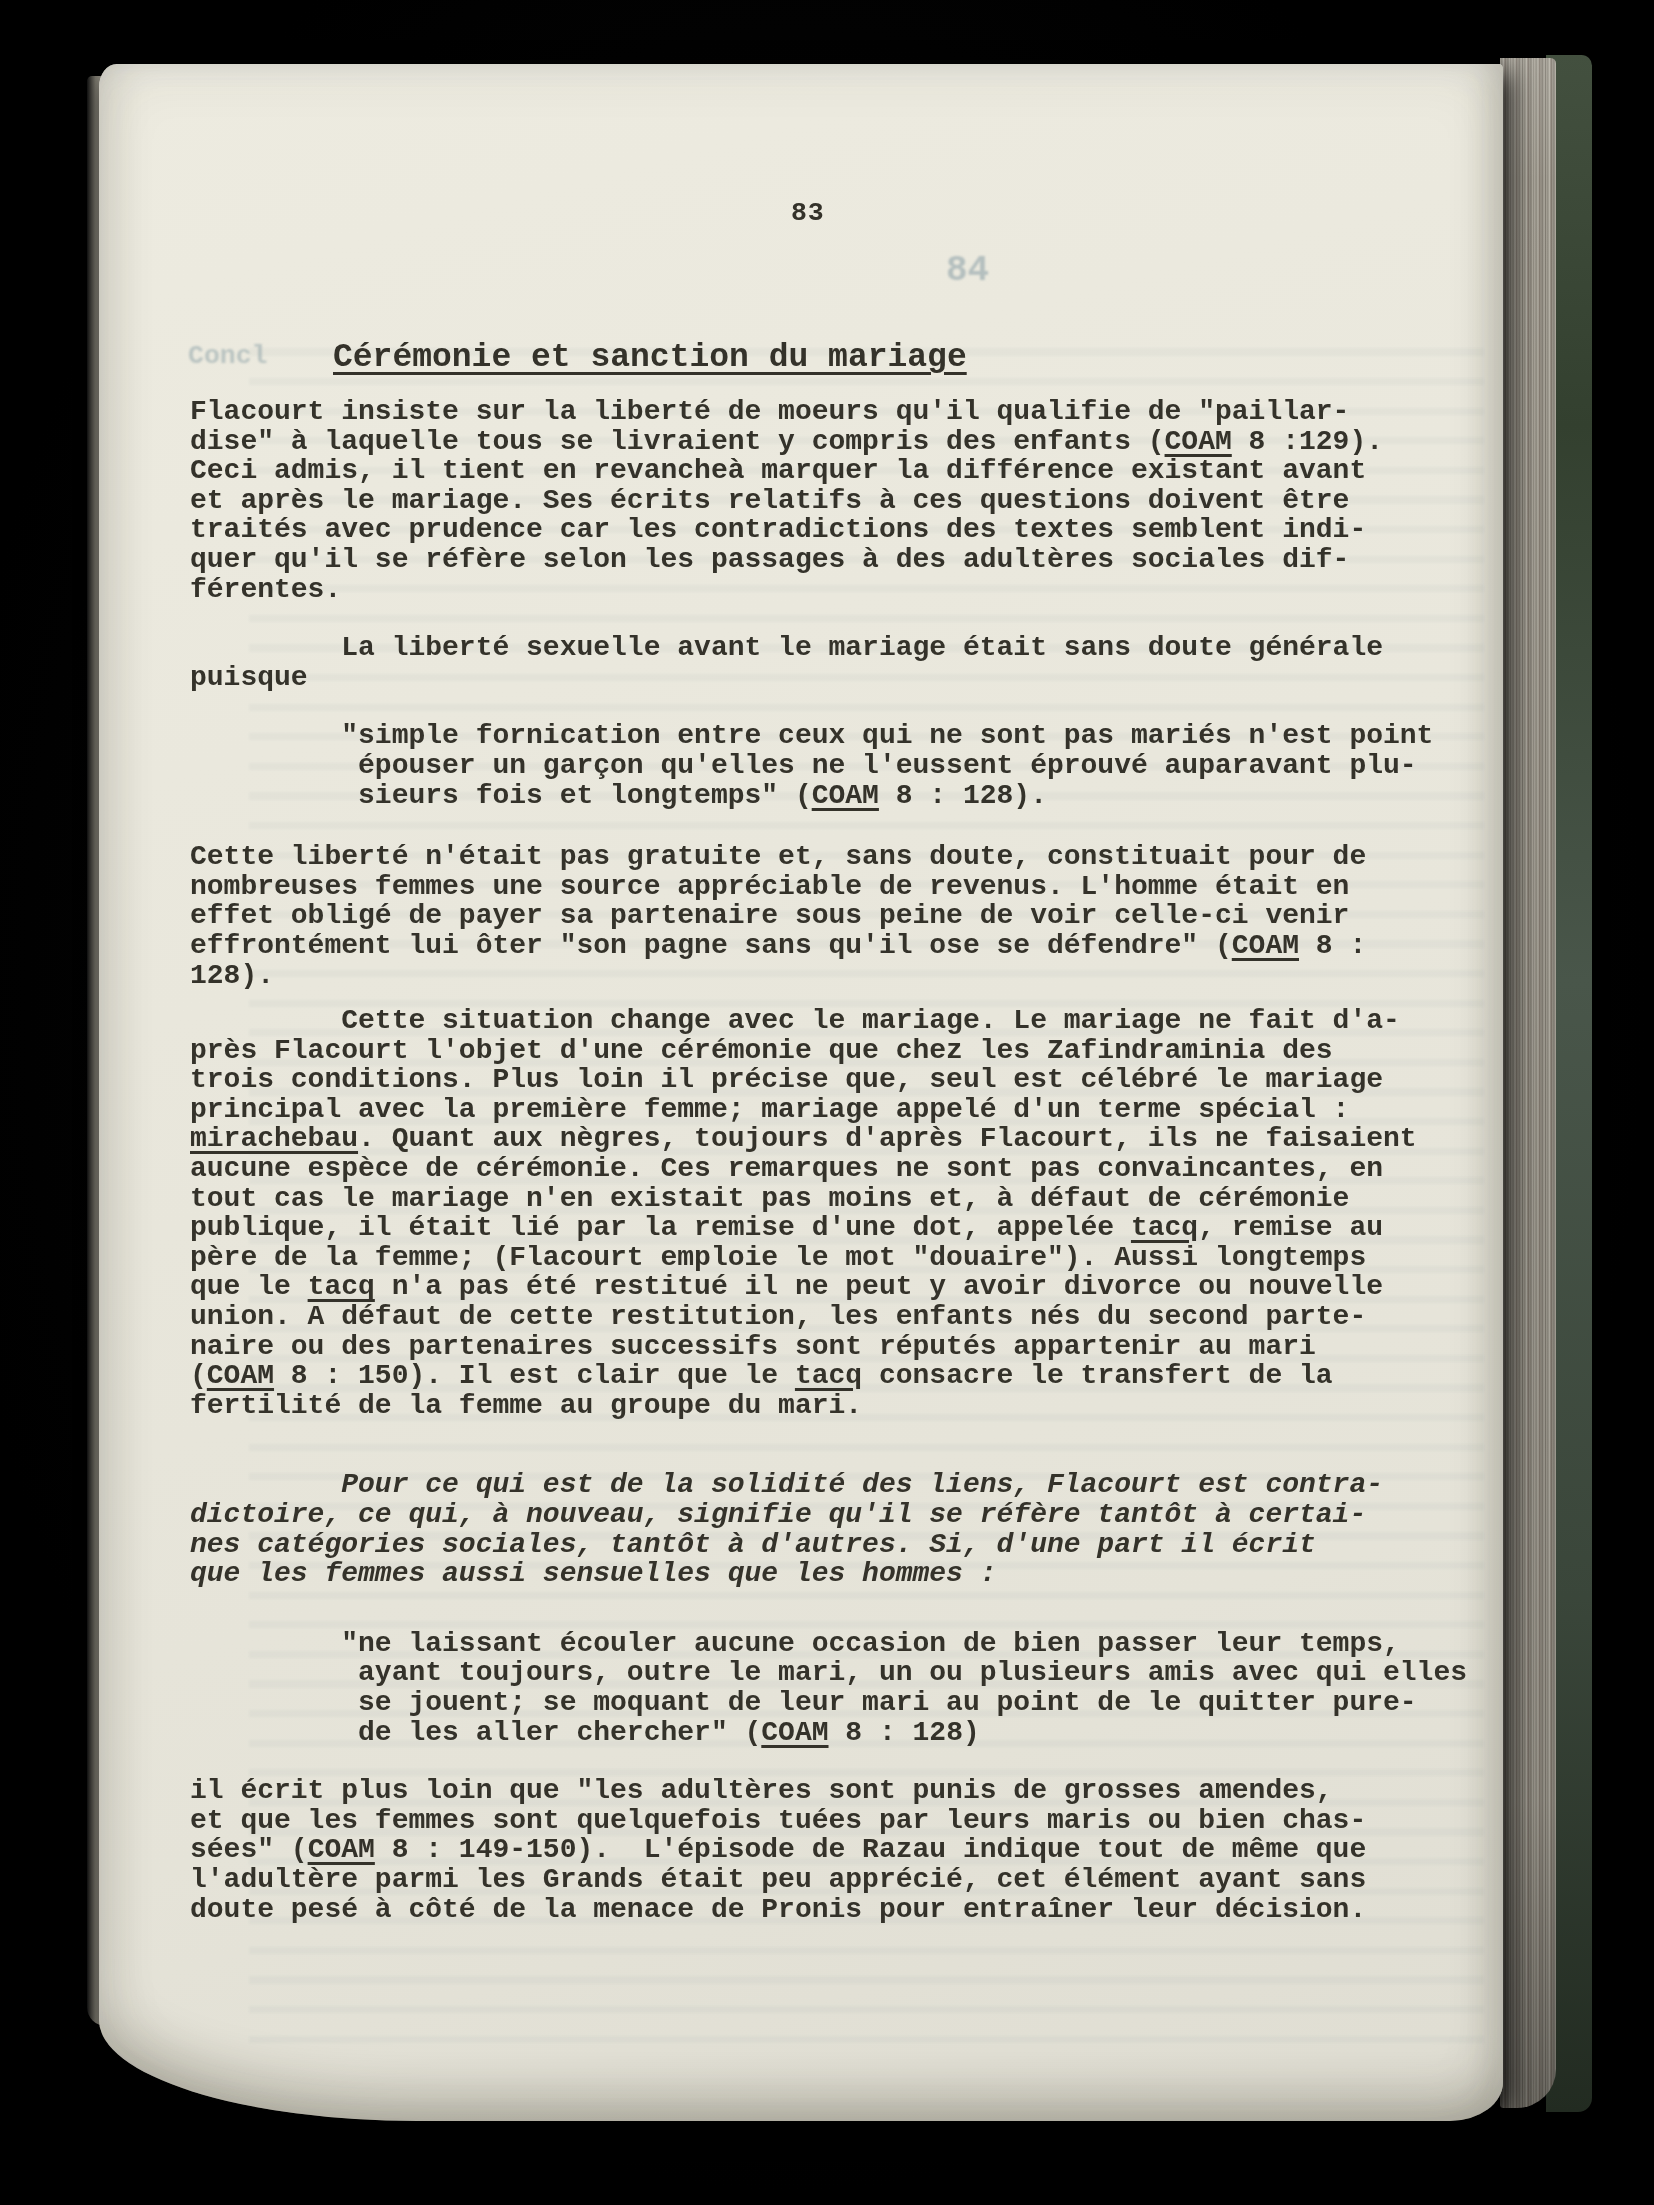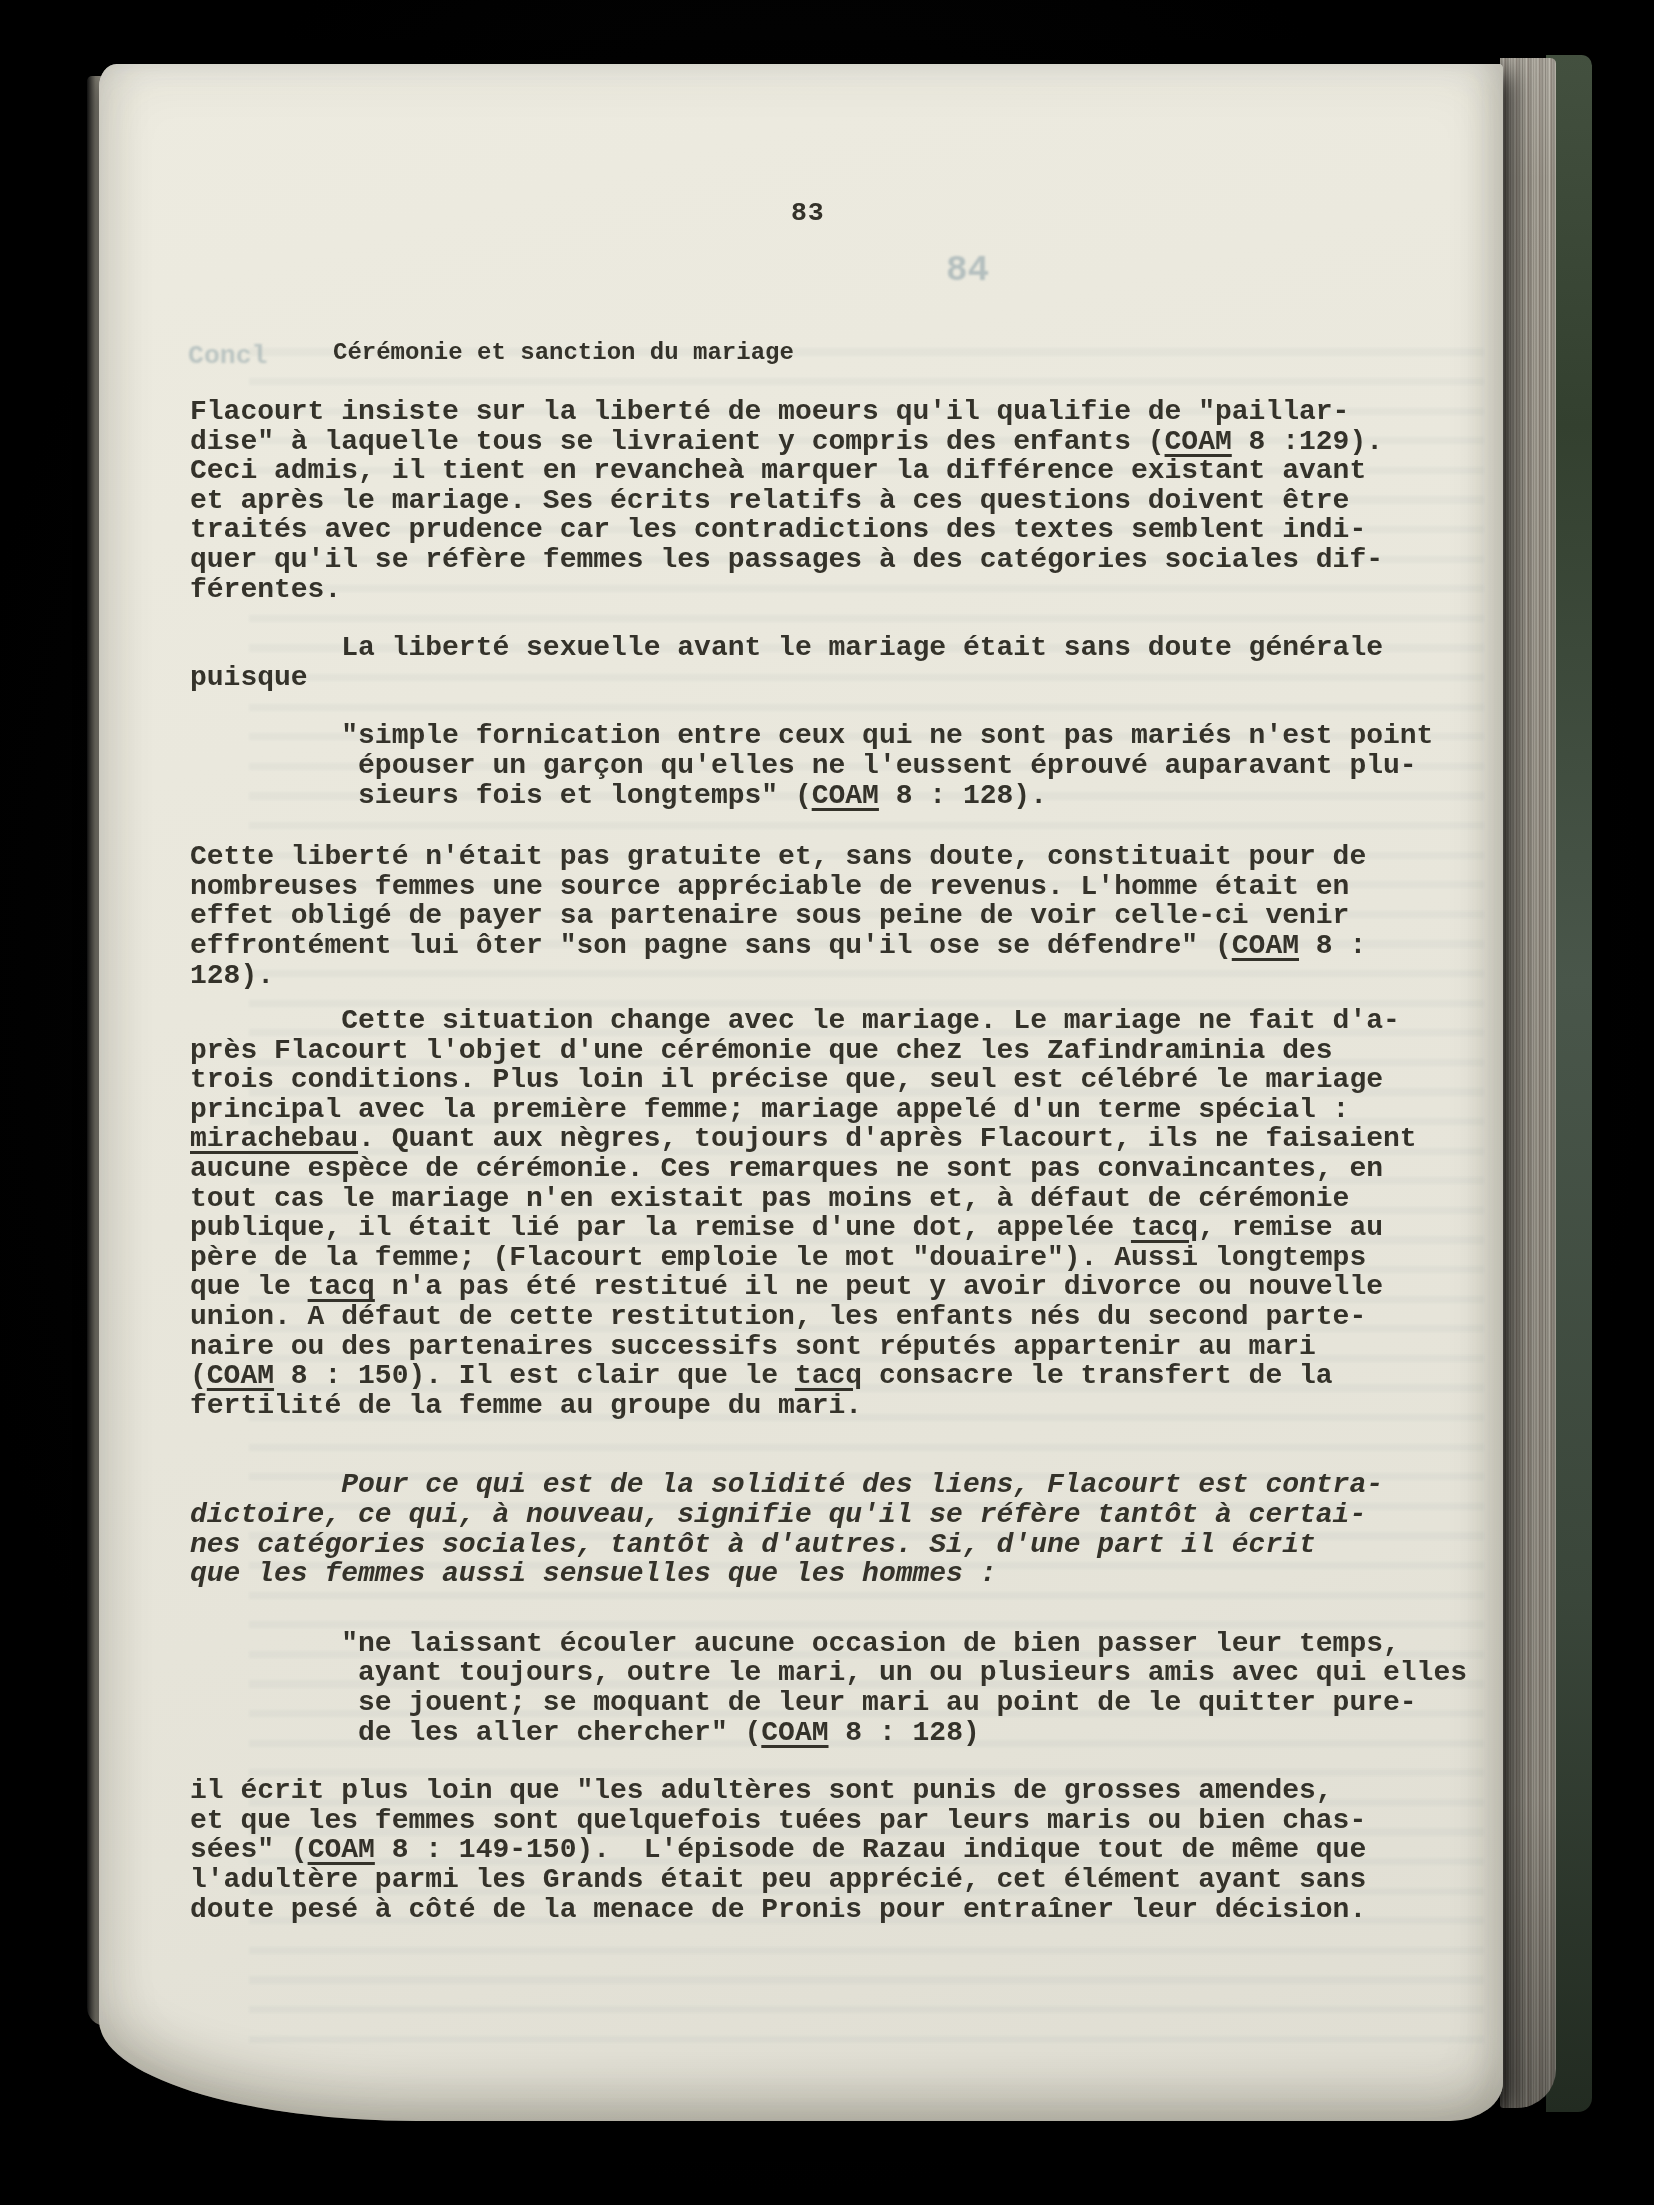--- a/index.html
+++ b/index.html
@@ -110,23 +110,24 @@
     top: 341px;
     font-size: 26.5px;
     font-weight: bold;
     color: rgba(120,145,155,0.42);
     filter: blur(1.1px);
   }
   .heading {
     position: absolute;
     left: 333px;
     top: 339px;
-    font-size: 24px;
+    font-size: 33px;
     font-weight: bold;
     white-space: pre;
+    text-decoration: underline;
     text-decoration-thickness: 3.1px;
     text-underline-offset: 6.2px;
     text-align: right;
   }
   .text-column {
     position: absolute;
     left: 190px;
     top: 397px;
     width: 1217px;
     font-size: 28px;
@@ -169,21 +170,21 @@
 
   <div class="heading ink">Cérémonie et sanction du mariage</div>
 
   <div class="text-column ink">
       <div class="block paragraph">
         <div class="line"><span>Flacourt insiste sur la liberté de moeurs qu'il qualifie de "paillar-</span></div>
         <div class="line"><span>dise" à laquelle tous se livraient y compris des enfants (</span><span class="u">COAM</span><span> 8 :129).</span></div>
         <div class="line"><span>Ceci admis, il tient en revancheà marquer la différence existant avant</span></div>
         <div class="line"><span>et après le mariage. Ses écrits relatifs à ces questions doivent être</span></div>
         <div class="line"><span>traités avec prudence car les contradictions des textes semblent indi-</span></div>
-        <div class="line"><span>quer qu'il se réfère femmes les passages à des catégories sociales dif-</span></div>
+        <div class="line"><span>quer qu'il se réfère selon les passages à des adultères sociales dif-</span></div>
         <div class="line"><span>férentes.</span></div>
       </div>
       <div class="block paragraph">
         <div class="line"><span>         La liberté sexuelle avant le mariage était sans doute générale</span></div>
         <div class="line"><span>puisque</span></div>
       </div>
       <div class="block quote">
         <div class="line"><span>         "simple fornication entre ceux qui ne sont pas mariés n'est point</span></div>
         <div class="line"><span>          épouser un garçon qu'elles ne l'eussent éprouvé auparavant plu-</span></div>
         <div class="line"><span>          sieurs fois et longtemps" (</span><span class="u">COAM</span><span> 8 : 128).</span></div>

